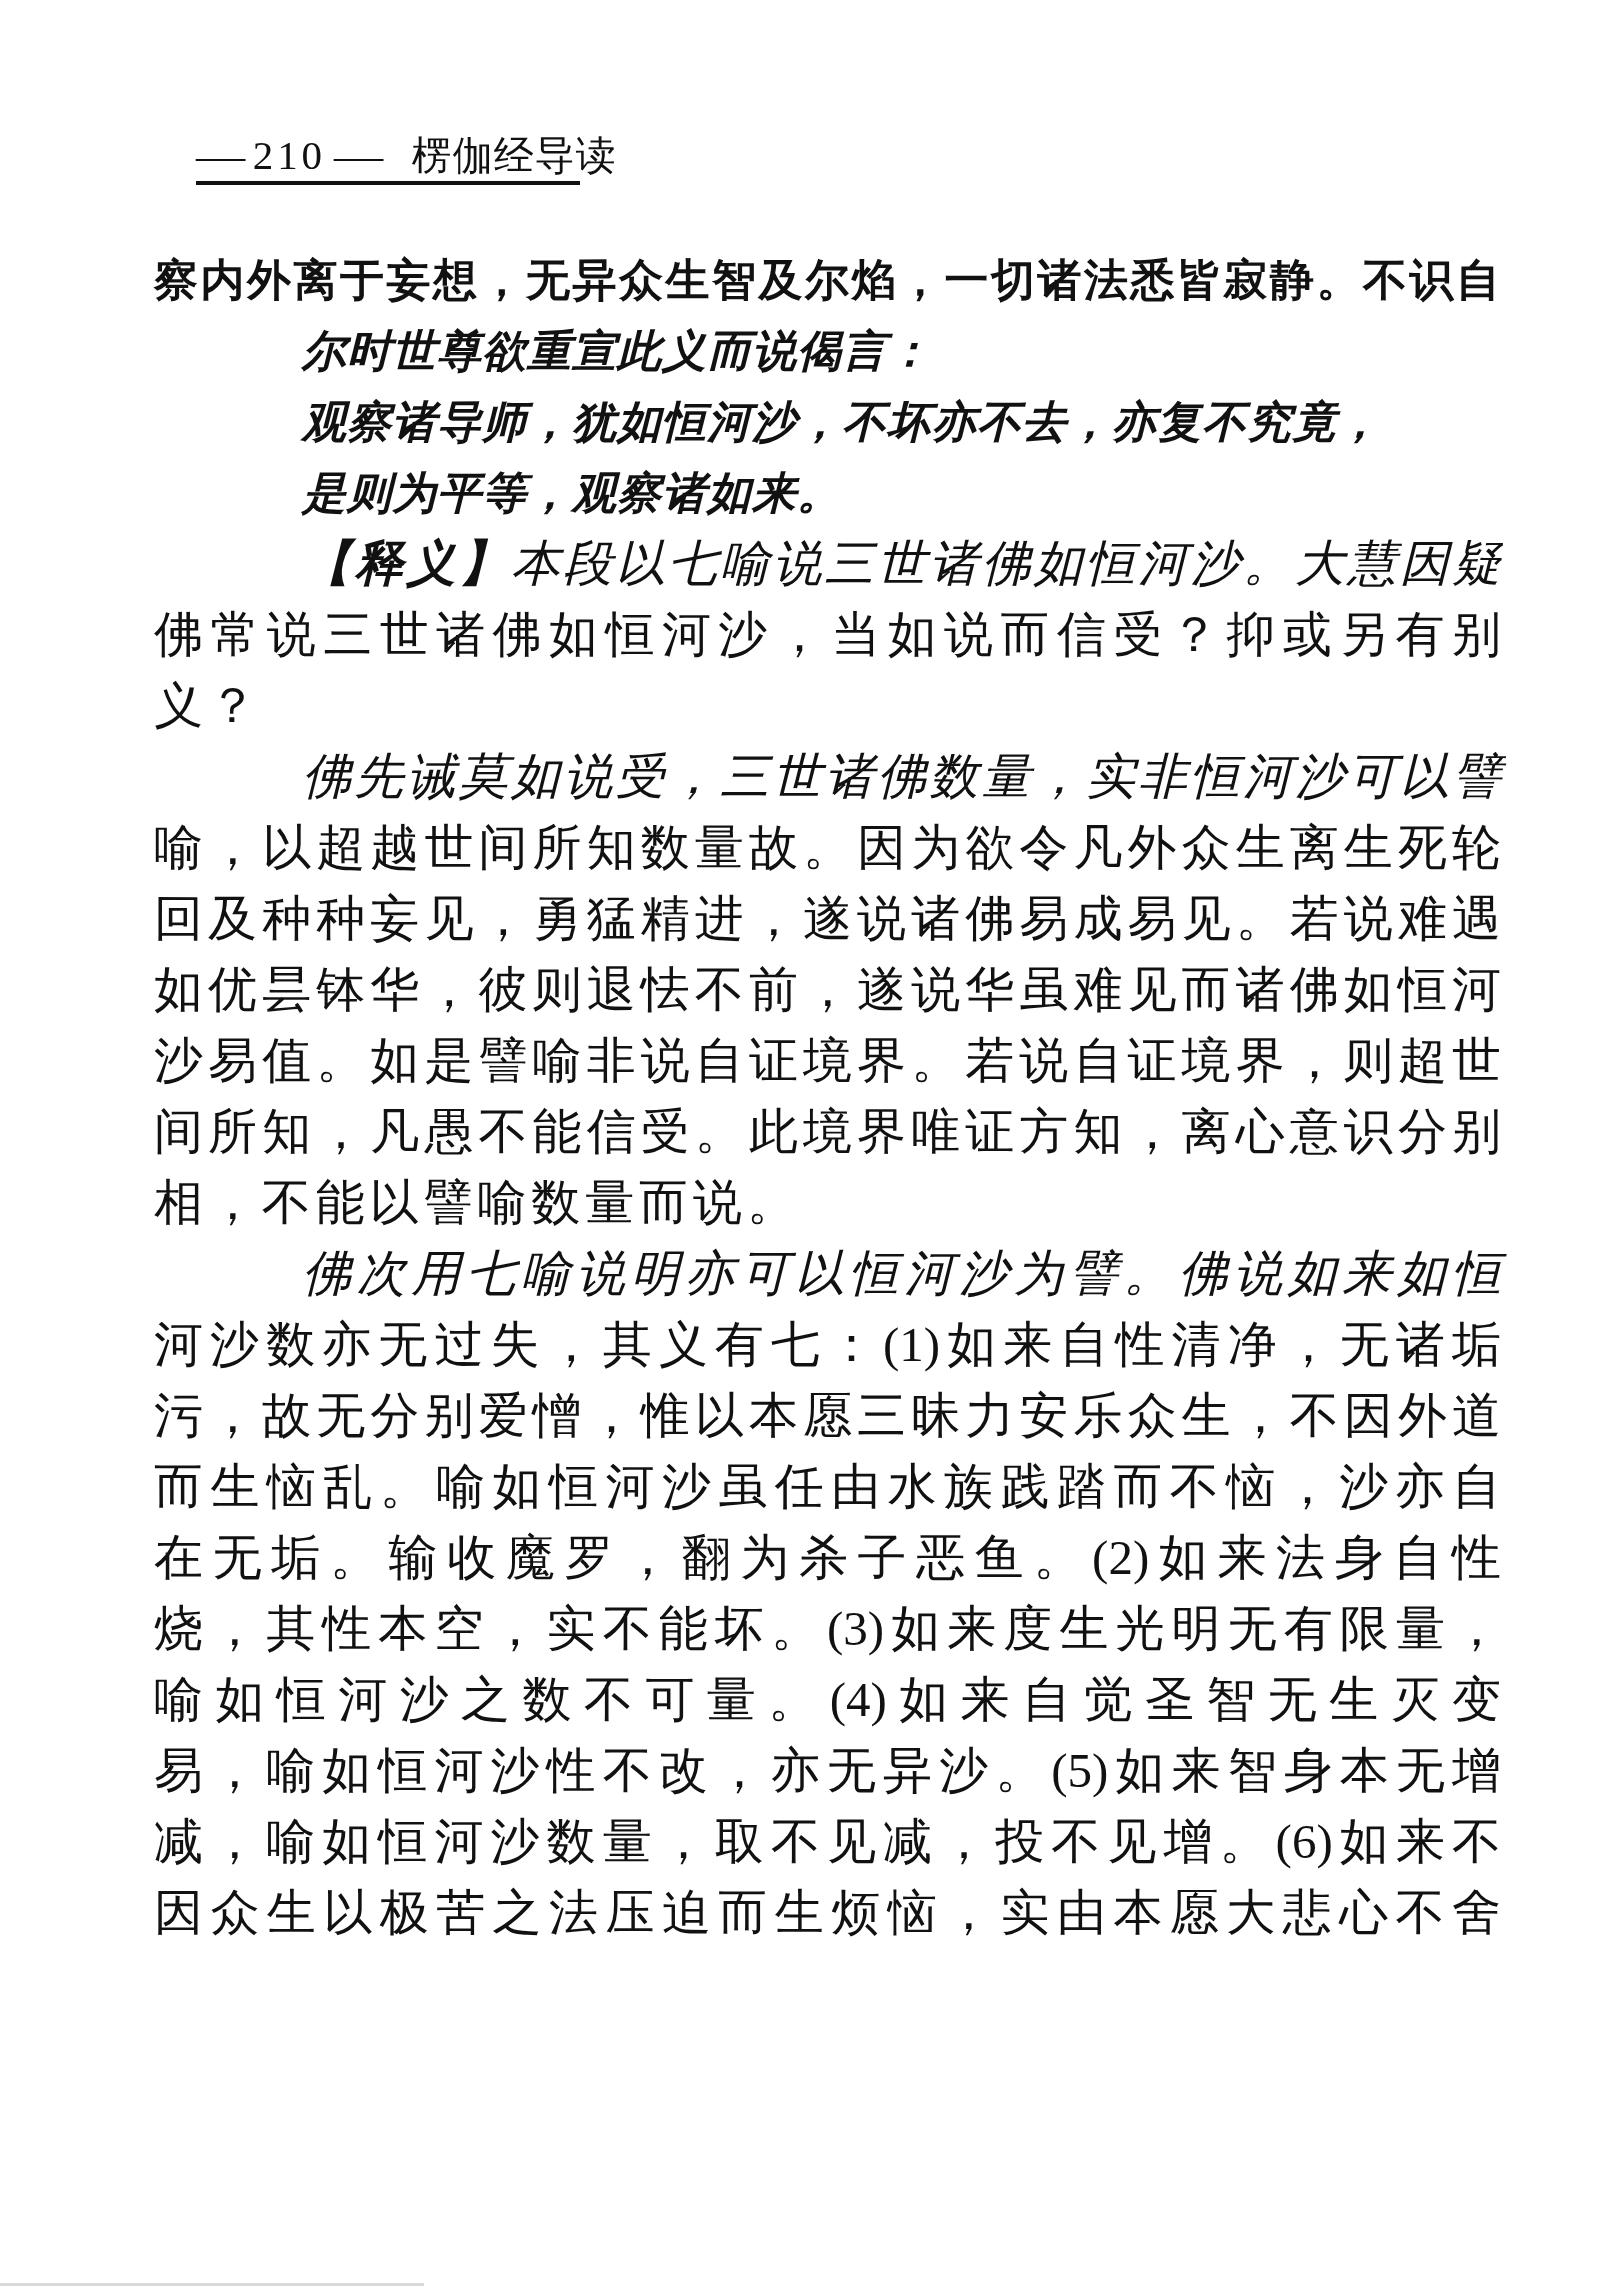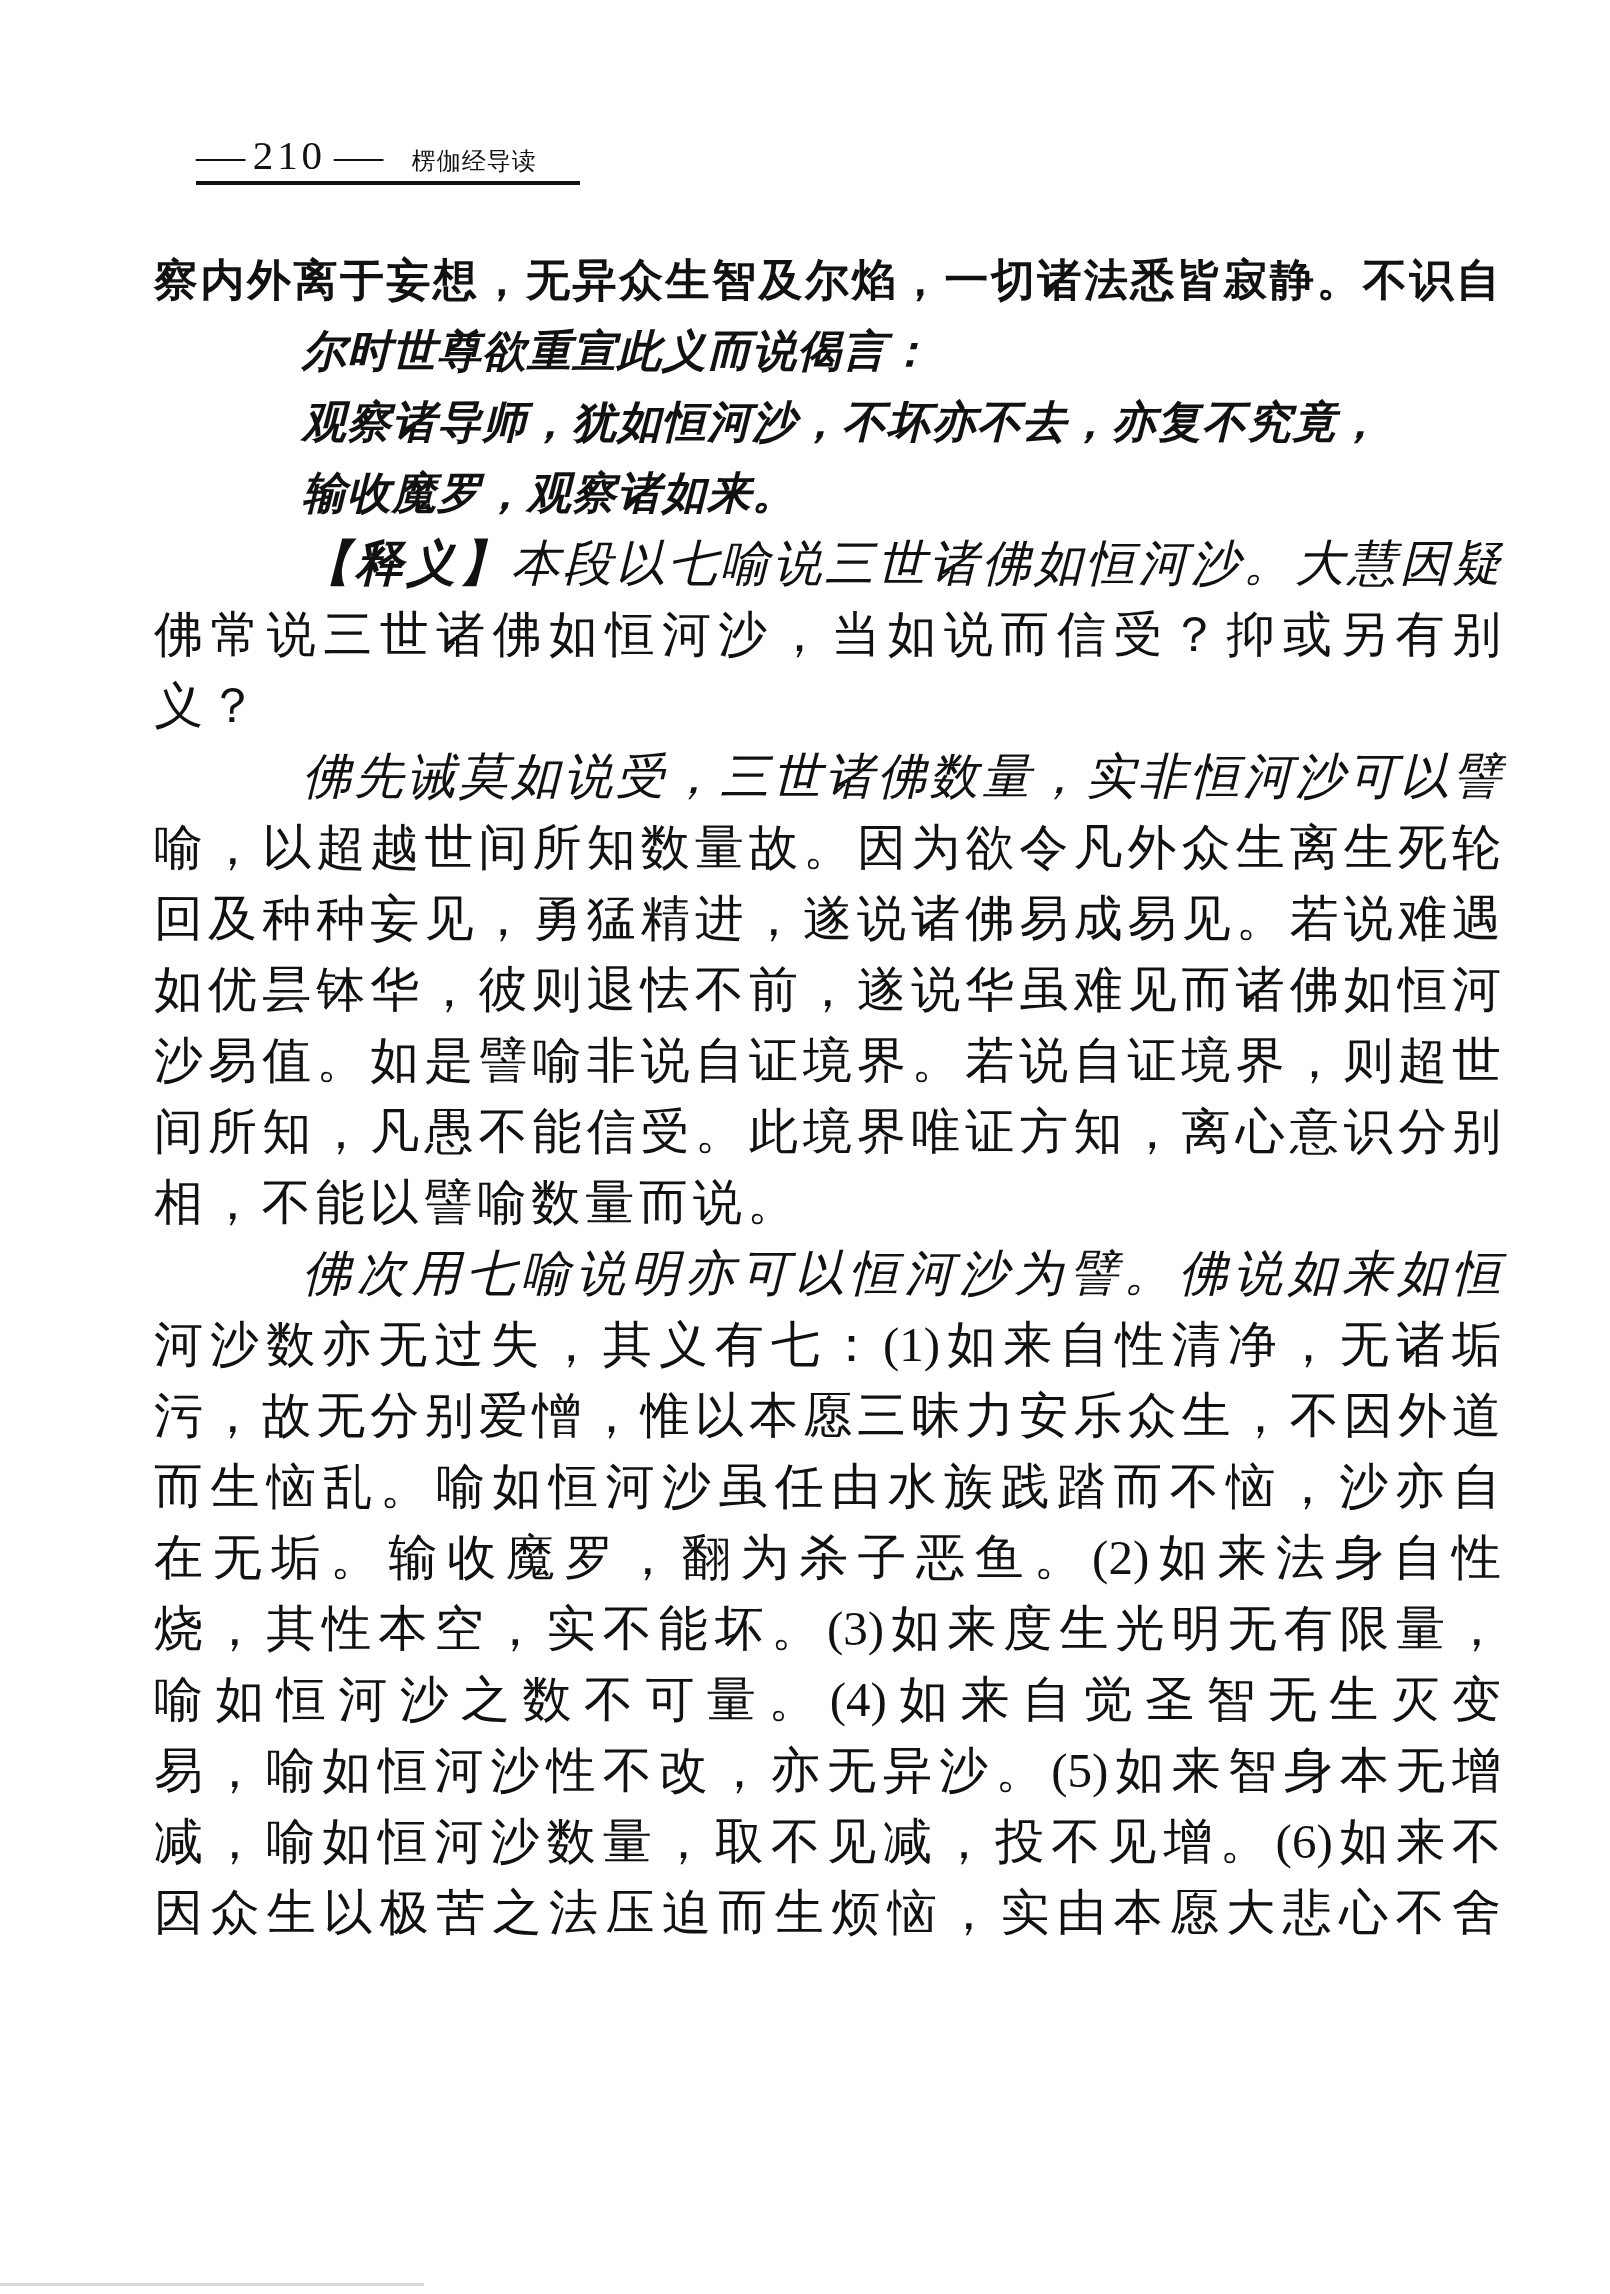--- a/index.html
+++ b/index.html
@@ -14,21 +14,21 @@
     overflow: hidden;
   }
   .header {
     position:absolute; left:200px; top:132px;
     font-size:41px; line-height:47px;
     white-space:nowrap;
     color: var(--ink);
   }
   .header .dash { display:inline-block; transform:scaleX(1.2); }
   .header .pageno { margin:0 11.8px; letter-spacing:3.9px; }
-  .header .booktitle { margin-left:33px; font-size:24px; letter-spacing:1px; }
+  .header .booktitle { margin-left:33px; font-size:40px; letter-spacing:1px; }
   .header-rule {
     position:absolute; left:196px; top:181px;
     width:384px; height:3.9px;
     background: var(--ink);
   }
   .bodytext {
     position:absolute; left:146px; top:244px;
     width:1347px;
     margin-left:8px;
   }
@@ -69,21 +69,21 @@
 
 <div class="header">
   <span class="dash">—</span><span class="pageno">210</span><span class="dash">—</span><span class="booktitle">楞伽经导读</span>
 </div>
 <div class="header-rule"></div>
 
 <div class="bodytext">
   <div class="line sutra fill">察内外离于妄想，无异众生智及尔焰，一切诸法悉皆寂静。不识自</div>
   <div class="line sutra indent">尔时世尊欲重宣此义而说偈言：</div>
   <div class="line sutra indent">观察诸导师，犹如恒河沙，不坏亦不去，亦复不究竟，</div>
-  <div class="line sutra indent">输收魔罗，观察诸如来。</div>
+  <div class="line sutra indent">是则为平等，观察诸如来。</div>
   <div class="line shiyi indent fill"><span class="section-label">【释义】</span><span>本段以七喻说三世诸佛如恒河沙。大慧因疑</span></div>
   <div class="line shiyi fill">佛常说三世诸佛如恒河沙，当如说而信受？抑或另有别</div>
   <div class="line shiyi short">义？</div>
   <div class="line shiyi indent fill">佛先诫莫如说受，三世诸佛数量，实非恒河沙可以譬</div>
   <div class="line shiyi fill">喻，以超越世间所知数量故。因为欲令凡外众生离生死轮</div>
   <div class="line shiyi fill">回及种种妄见，勇猛精进，遂说诸佛易成易见。若说难遇</div>
   <div class="line shiyi fill">如优昙钵华，彼则退怯不前，遂说华虽难见而诸佛如恒河</div>
   <div class="line shiyi fill">沙易值。如是譬喻非说自证境界。若说自证境界，则超世</div>
   <div class="line shiyi fill">间所知，凡愚不能信受。此境界唯证方知，离心意识分别</div>
   <div class="line shiyi short">相，不能以譬喻数量而说。</div>

